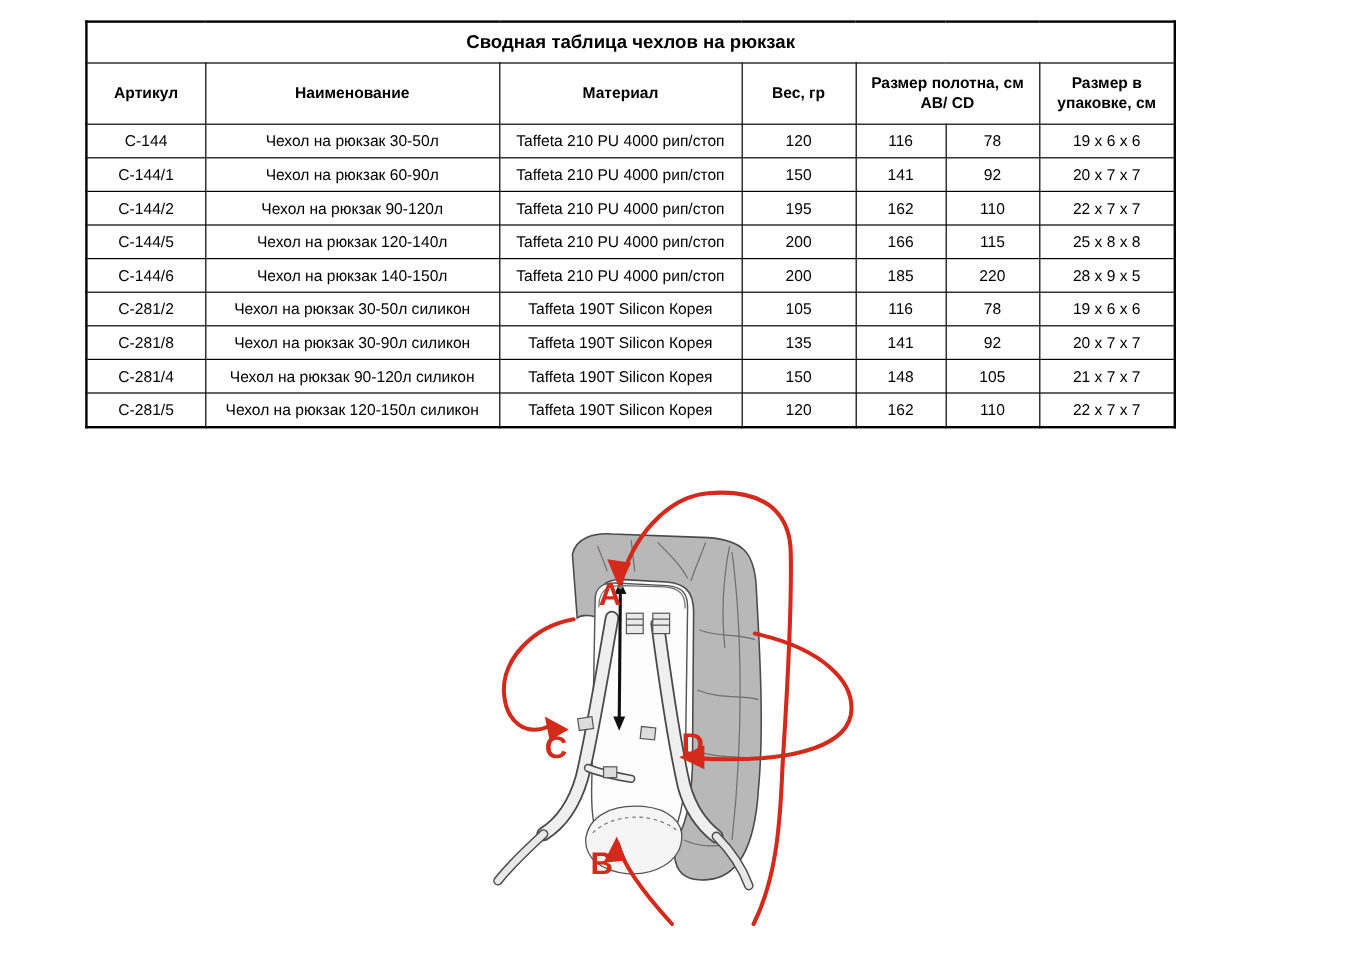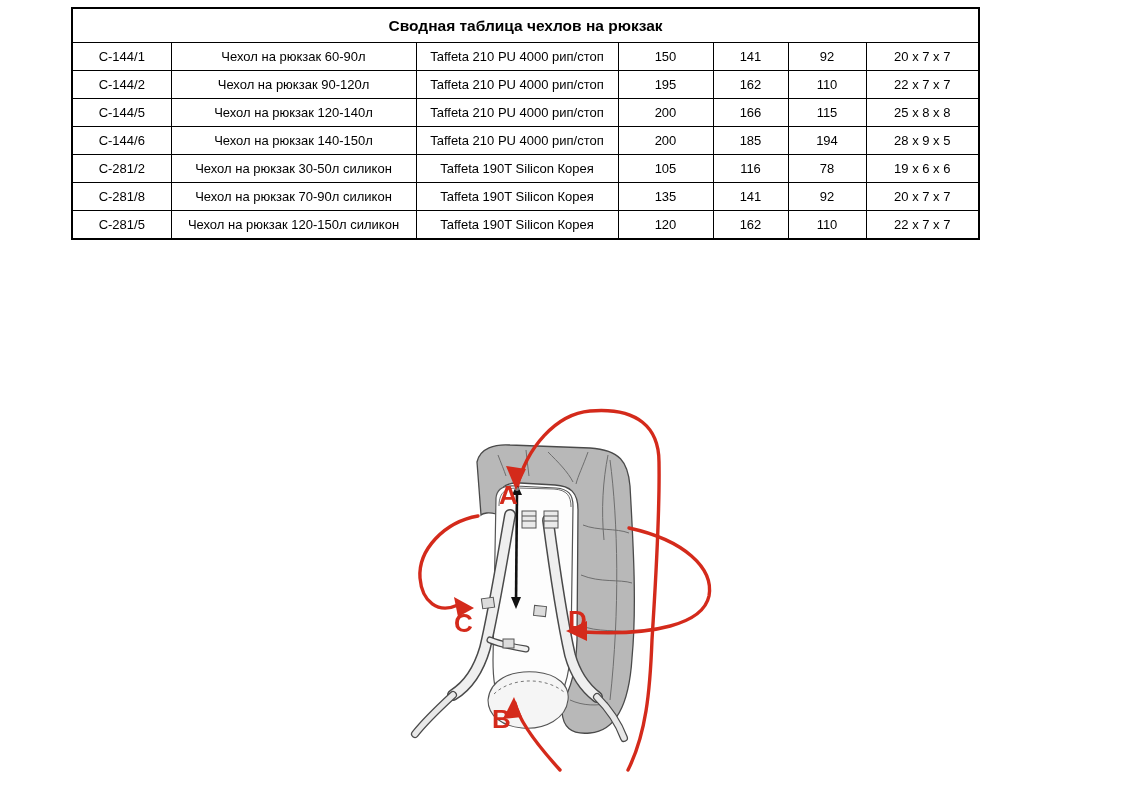--- a/index.html
+++ b/index.html
@@ -1,21 +1,21 @@
 <!DOCTYPE html>
 <html><head>
 <meta charset="utf-8">
 <style>
   html,body{margin:0;padding:0;}
   body{
     width:1123px;height:794px;background:#ffffff;position:relative;
     font-family:"Liberation Sans",sans-serif;color:#000;overflow:hidden;
   }
   .spec-table{
-    position:absolute;left:71px;top:7px;width:907px;
+    position:absolute;left:71px;top:17px;width:907px;
     border-collapse:collapse;table-layout:fixed;
     border:2px solid #000;
   }
   .spec-table th,.spec-table td{
     border:1.5px solid #000;text-align:center;vertical-align:middle;
     padding:0 4px;overflow:hidden;white-space:normal;
   }
   .title-row th{height:33px;font-size:15.5px;font-weight:bold;}
   .header-row th{height:50px;font-size:13px;font-weight:bold;line-height:1.3;}
   .data-row td{height:27px;font-size:13px;font-weight:normal;}
@@ -33,22 +33,42 @@
       <col style="width:202px">
     <col style="width:95px">
       <col style="width:75px">
       <col style="width:78px">
       <col style="width:113px">
   </colgroup>
   <thead>
     <tr class="title-row">
       <th colspan="7">Сводная таблица чехлов на рюкзак</th>
     </tr>
+    <tr class="header-row">
+      <th>Артикул</th>
+      <th>Наименование</th>
+      <th>Материал</th>
+      <th>Вес, гр</th>
+      <th colspan="2">
+        <div>Размер полотна, см</div>
+        <div>АВ/ CD</div>
+      </th>
+      <th>Размер в упаковке, см</th>
+    </tr>
   </thead>
   <tbody>
+    <tr class="data-row">
+      <td>С-144</td>
+      <td>Чехол на рюкзак 30-50л</td>
+      <td>Taffeta 210 PU 4000 рип/стоп</td>
+      <td>120</td>
+      <td>116</td>
+      <td>78</td>
+      <td>19 x 6 x 6</td>
+    </tr>
     <tr class="data-row">
       <td>С-144/1</td>
       <td>Чехол на рюкзак 60-90л</td>
       <td>Taffeta 210 PU 4000 рип/стоп</td>
       <td>150</td>
       <td>141</td>
       <td>92</td>
       <td>20 x 7 x 7</td>
     </tr>
     <tr class="data-row">
@@ -68,40 +88,49 @@
       <td>166</td>
       <td>115</td>
       <td>25 x 8 x 8</td>
     </tr>
     <tr class="data-row">
       <td>С-144/6</td>
       <td>Чехол на рюкзак 140-150л</td>
       <td>Taffeta 210 PU 4000 рип/стоп</td>
       <td>200</td>
       <td>185</td>
-      <td>194</td>
+      <td>220</td>
       <td>28 x 9 x 5</td>
     </tr>
     <tr class="data-row">
       <td>С-281/2</td>
       <td>Чехол на рюкзак 30-50л силикон</td>
       <td>Taffeta 190T Silicon Корея</td>
       <td>105</td>
       <td>116</td>
       <td>78</td>
       <td>19 x 6 x 6</td>
     </tr>
     <tr class="data-row">
       <td>С-281/8</td>
-      <td>Чехол на рюкзак 70-90л силикон</td>
+      <td>Чехол на рюкзак 30-90л силикон</td>
       <td>Taffeta 190T Silicon Корея</td>
       <td>135</td>
       <td>141</td>
       <td>92</td>
       <td>20 x 7 x 7</td>
+    </tr>
+    <tr class="data-row">
+      <td>С-281/4</td>
+      <td>Чехол на рюкзак 90-120л силикон</td>
+      <td>Taffeta 190T Silicon Корея</td>
+      <td>150</td>
+      <td>148</td>
+      <td>105</td>
+      <td>21 x 7 x 7</td>
     </tr>
     <tr class="data-row">
       <td>С-281/5</td>
       <td>Чехол на рюкзак 120-150л силикон</td>
       <td>Taffeta 190T Silicon Корея</td>
       <td>120</td>
       <td>162</td>
       <td>110</td>
       <td>22 x 7 x 7</td>
     </tr>

